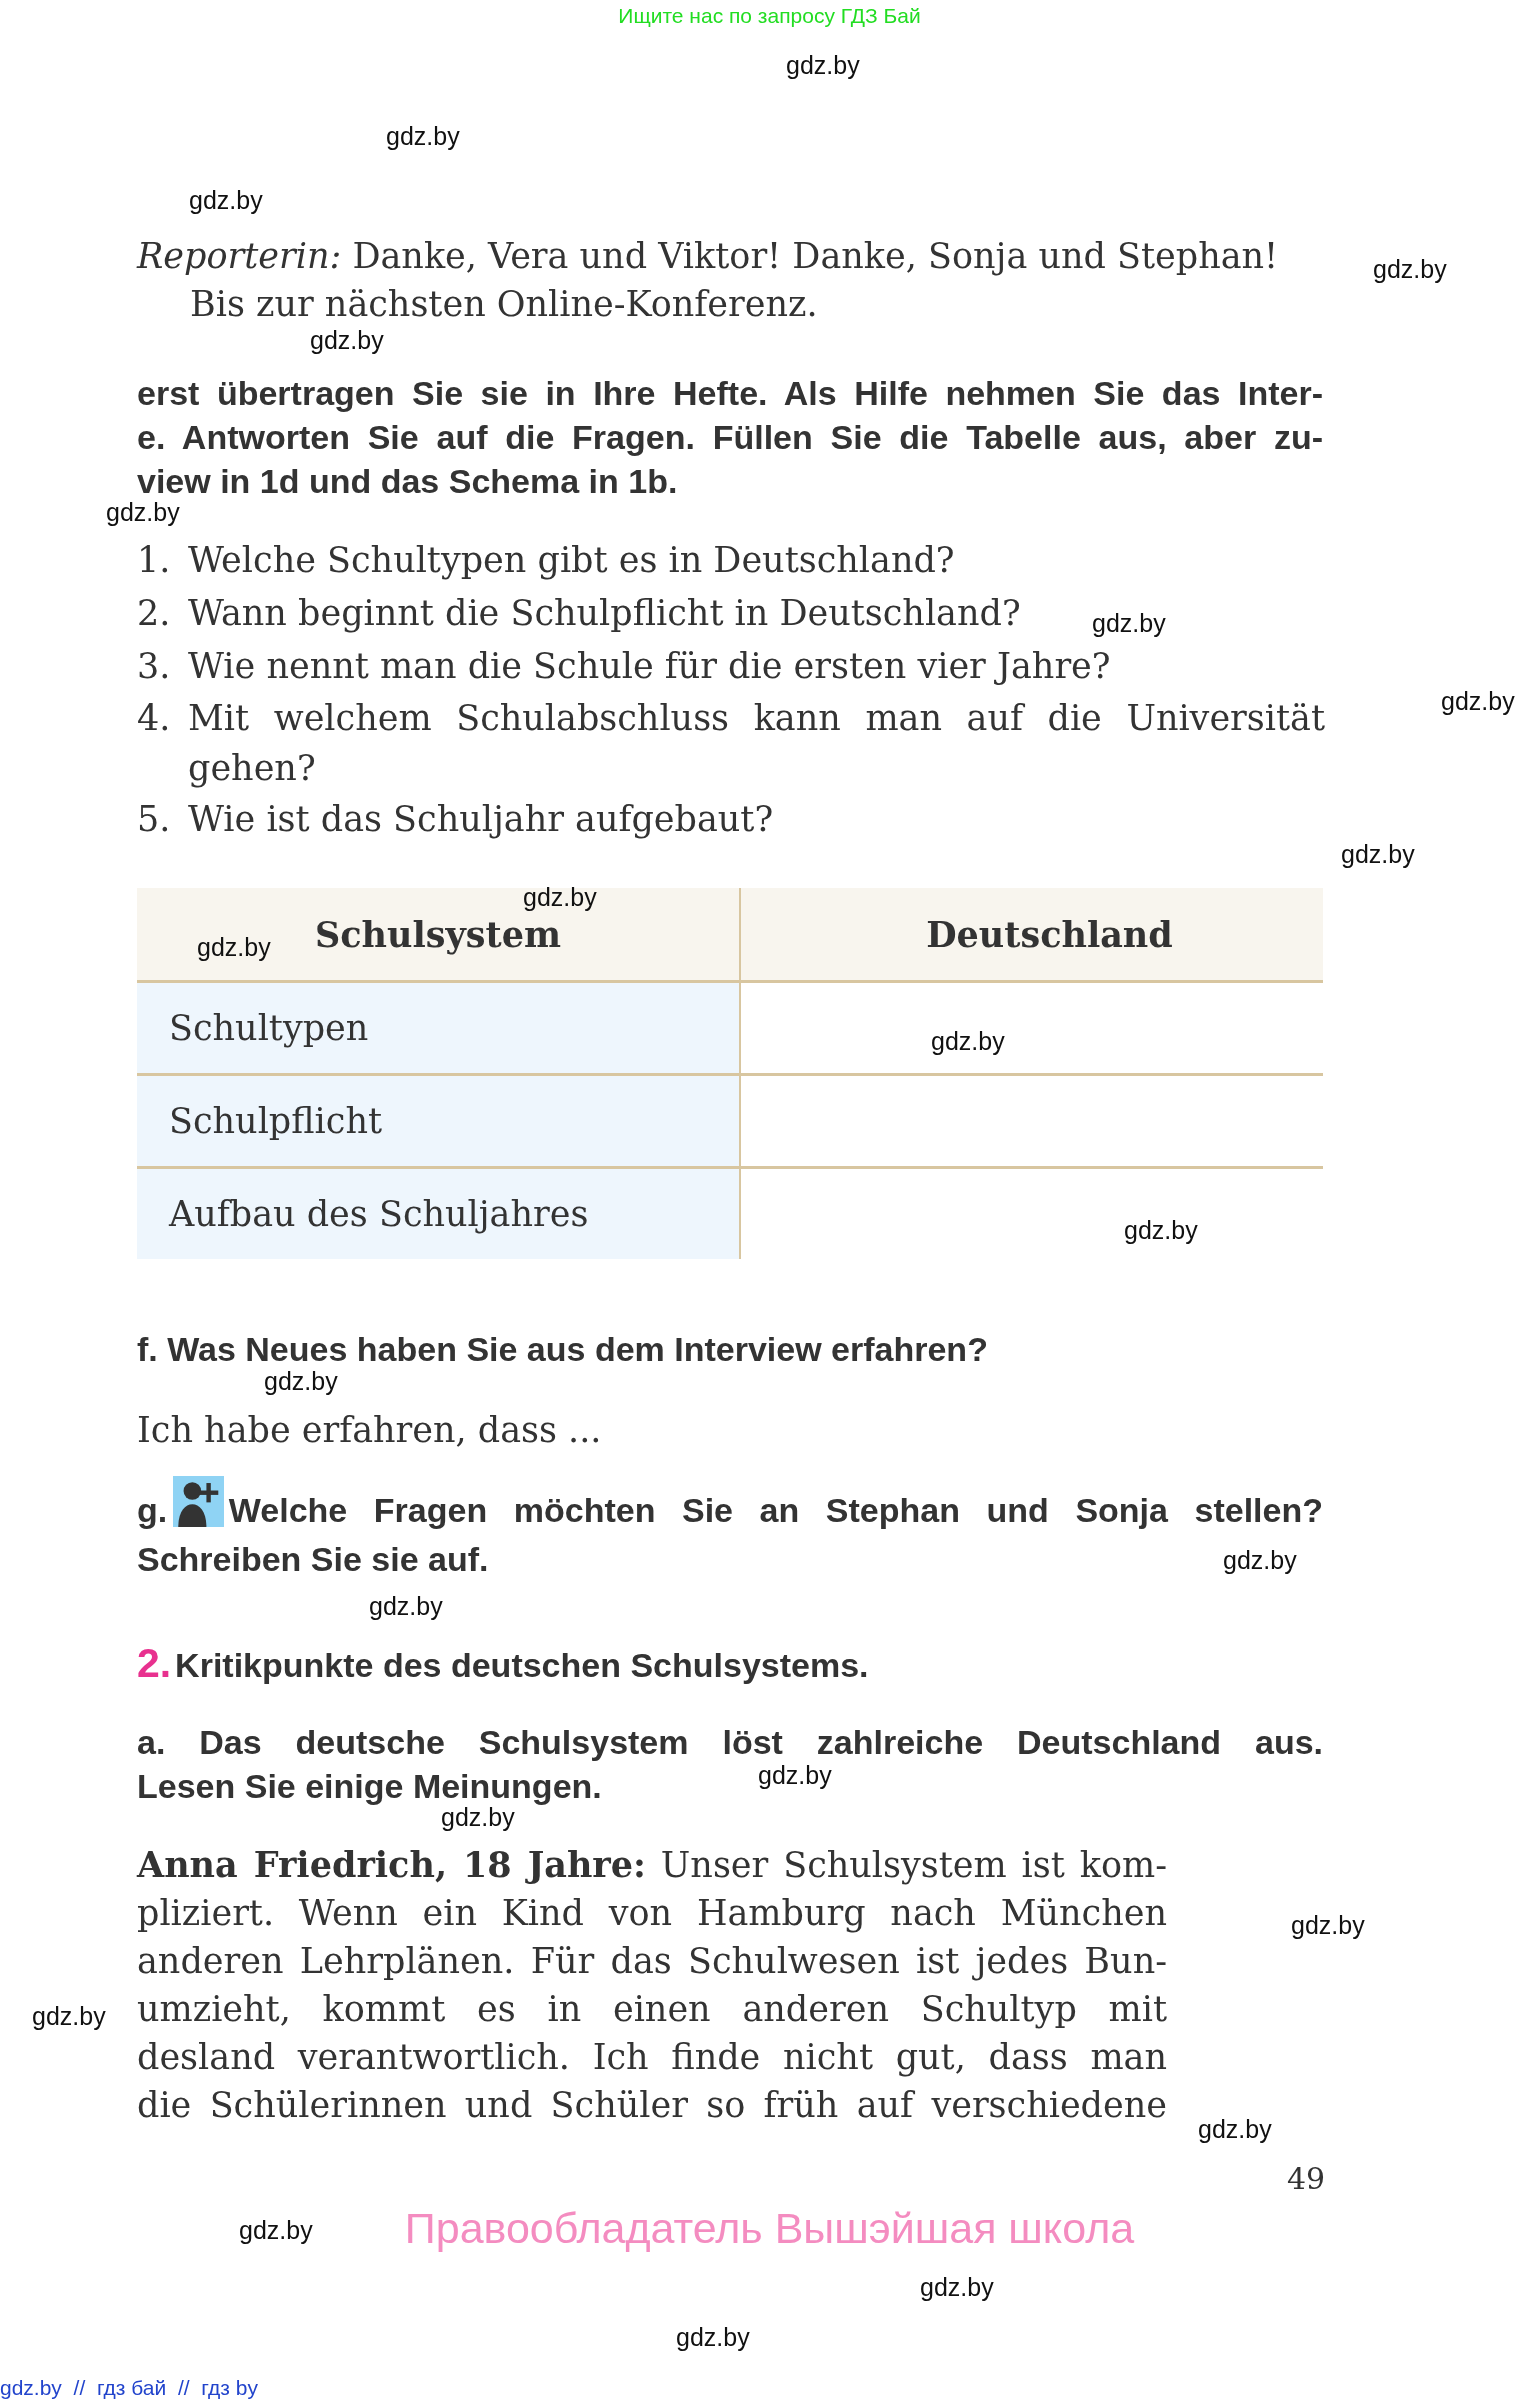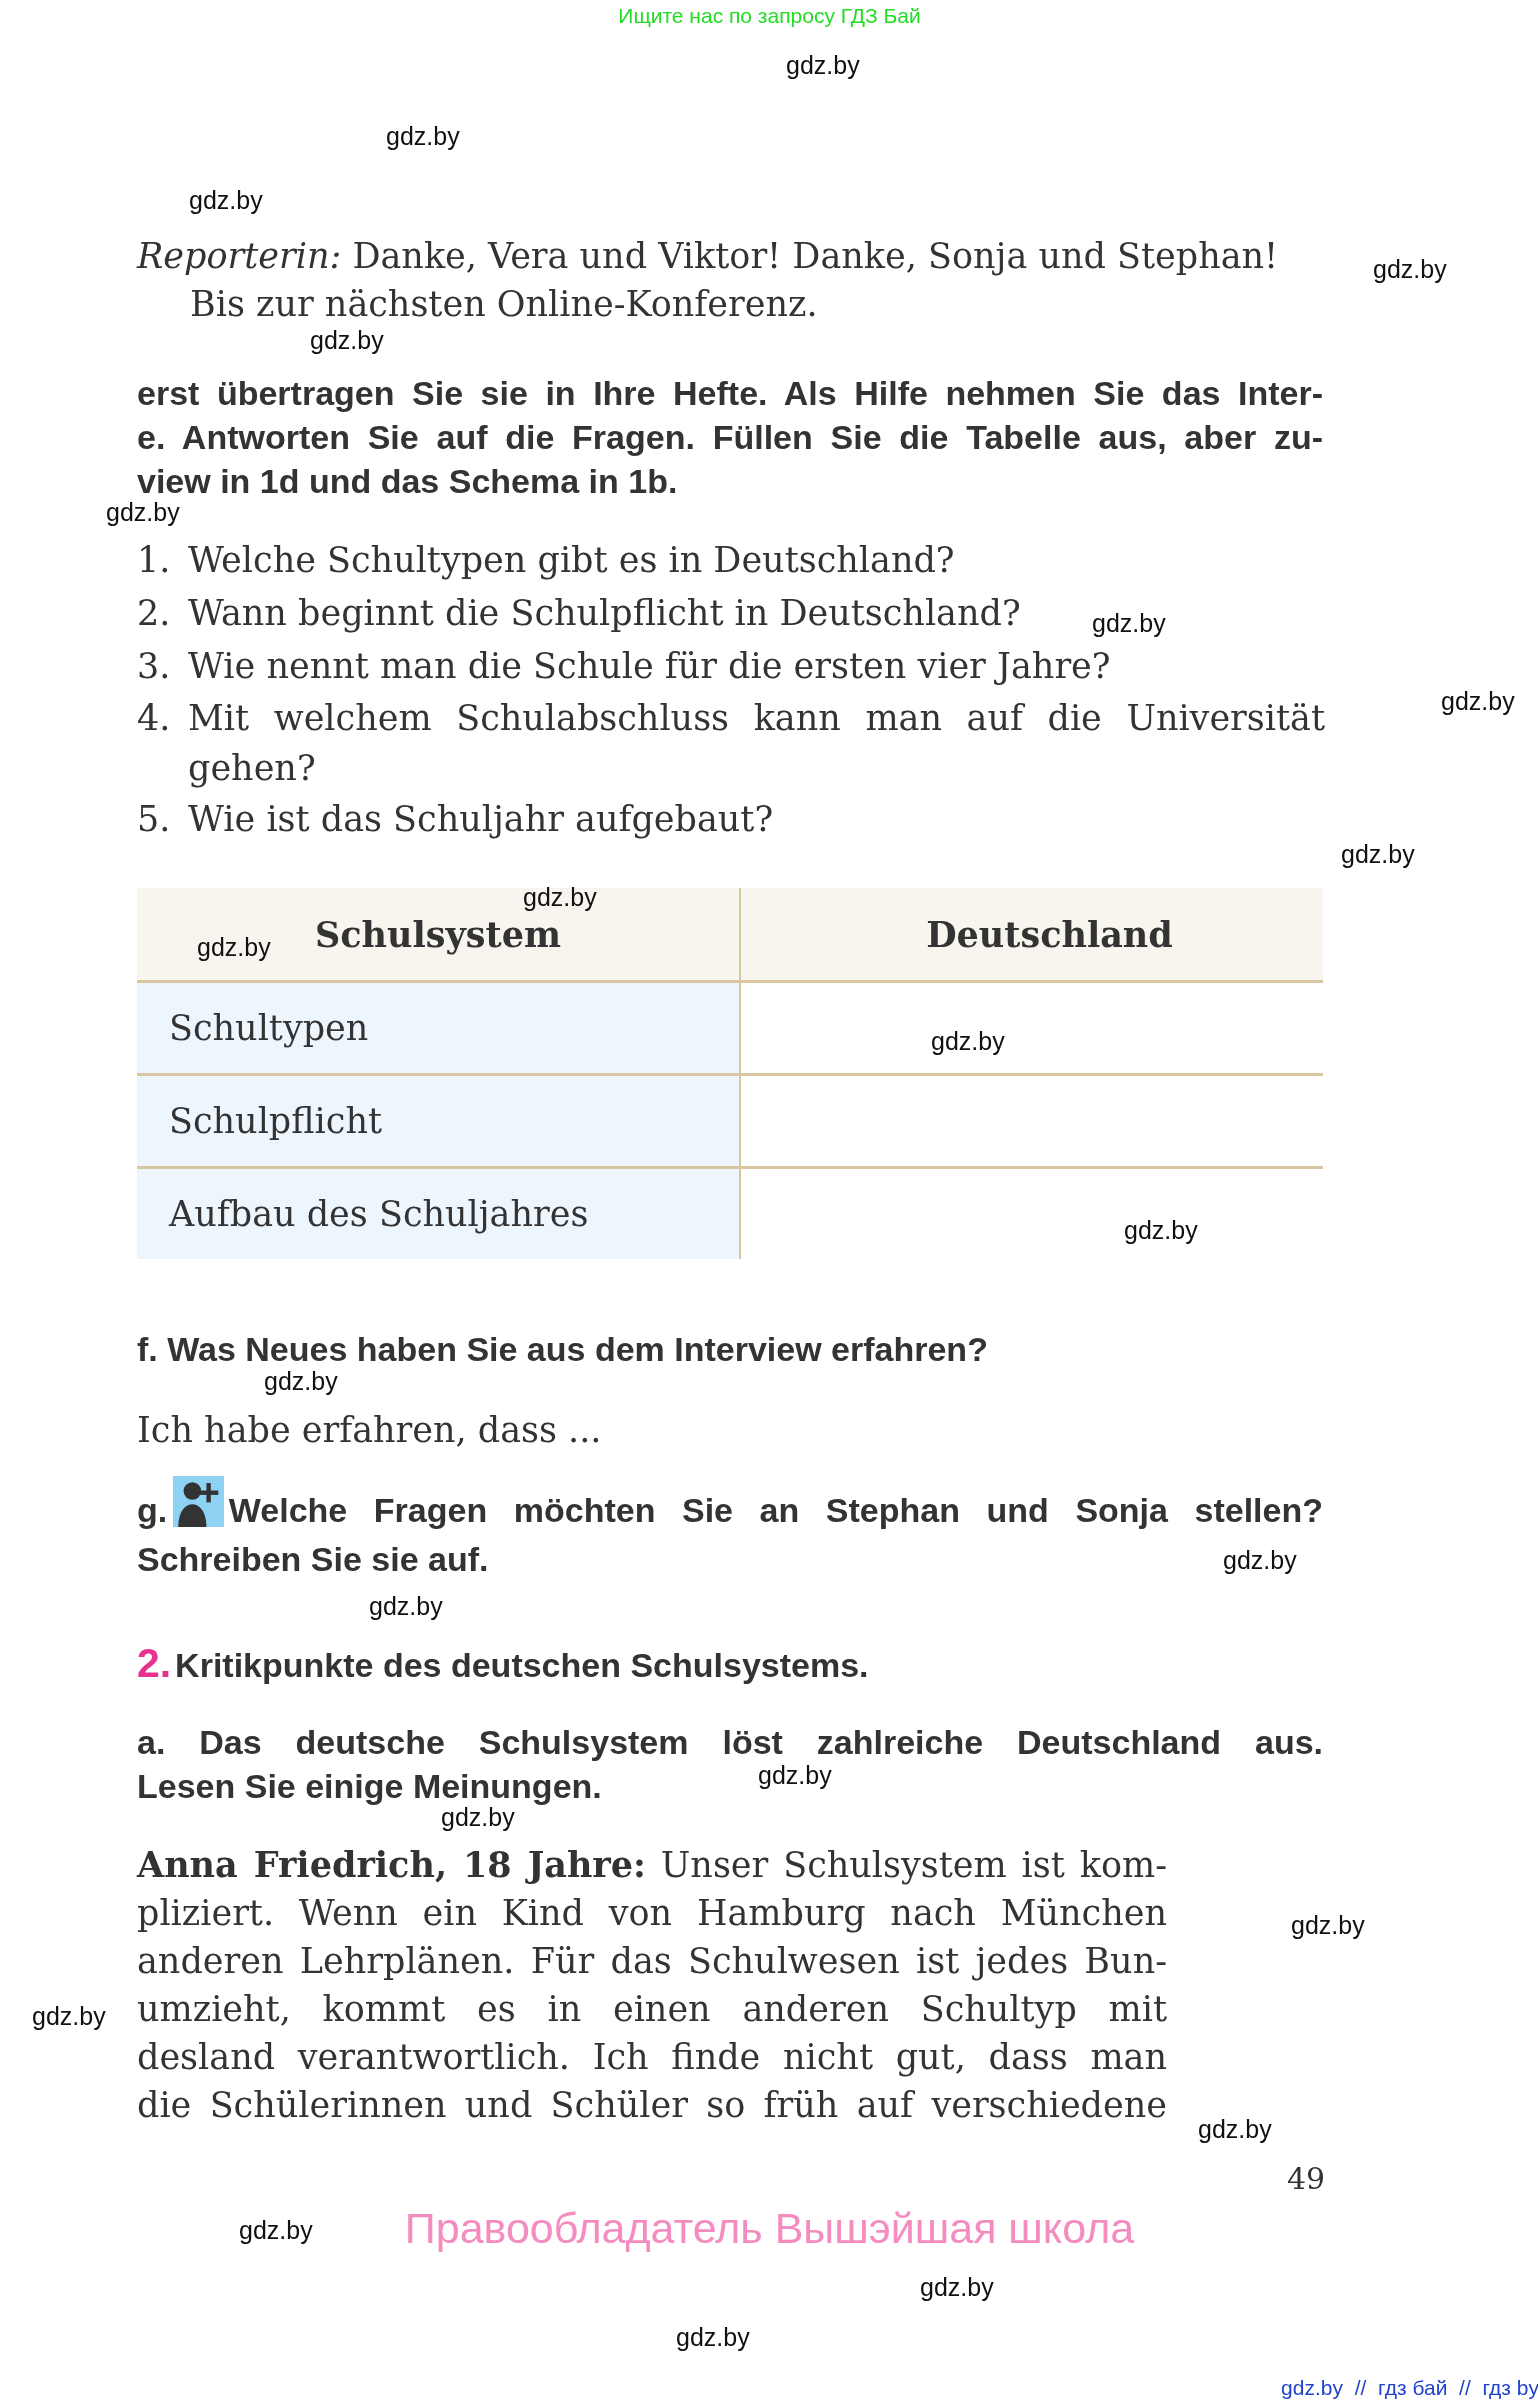--- a/index.html
+++ b/index.html
@@ -21,21 +21,21 @@
   .tbl th { background:#f8f5ee; height:90px; font-family:"DejaVu Serif", serif; font-weight:bold; font-size:35px; color:#333; border-bottom:3.5px solid #d8c6a0; }
   .tbl td { height:90px; font-family:"DejaVu Serif", serif; font-size:35px; color:#333; border-bottom:3.5px solid #d8c6a0; padding:0 12px 0 32px; }
   .tbl tr:last-child td { border-bottom:none; }
   .tbl .c1 { background:#eef6fd; width:558px; border-right:2.7px solid #d8c6a0; }
   .tbl th.c1 { background:#f8f5ee; }
   .tbl .c2 { background:#ffffff; }
   .tbl th.c2 { background:#f8f5ee;padding-left:36px; }
   .icon-box { display:inline-block; width:51px; height:51px; background:#8fd3f4; vertical-align:-5.3px; margin:0 5.3px; position:relative; }
   .pink-num { color:#e8318f; font-weight:bold; font-size:41px; }
   .copyright { font-size:43px; color:#f48cc0; width:1539px; text-align:center; left:0; }
-  .footer-links { font-size:21px; color:#2244cc; width:1539px; text-align:right; left:0; }
+  .footer-links { font-size:21px; color:#2244cc; width:1539px; text-align:left; left:0; }
 </style>
 </head>
 <body>
 
 <div class="abs sans top-banner">Ищите нас по запросу ГДЗ Бай</div>
 
 <div class="abs sans wm" style="left:786px;top:51px">gdz.by</div>
 <div class="abs sans wm" style="left:386px;top:122px">gdz.by</div>
 <div class="abs sans wm" style="left:189px;top:186px">gdz.by</div>
 <div class="abs sans wm" style="left:1373px;top:255px">gdz.by</div>

